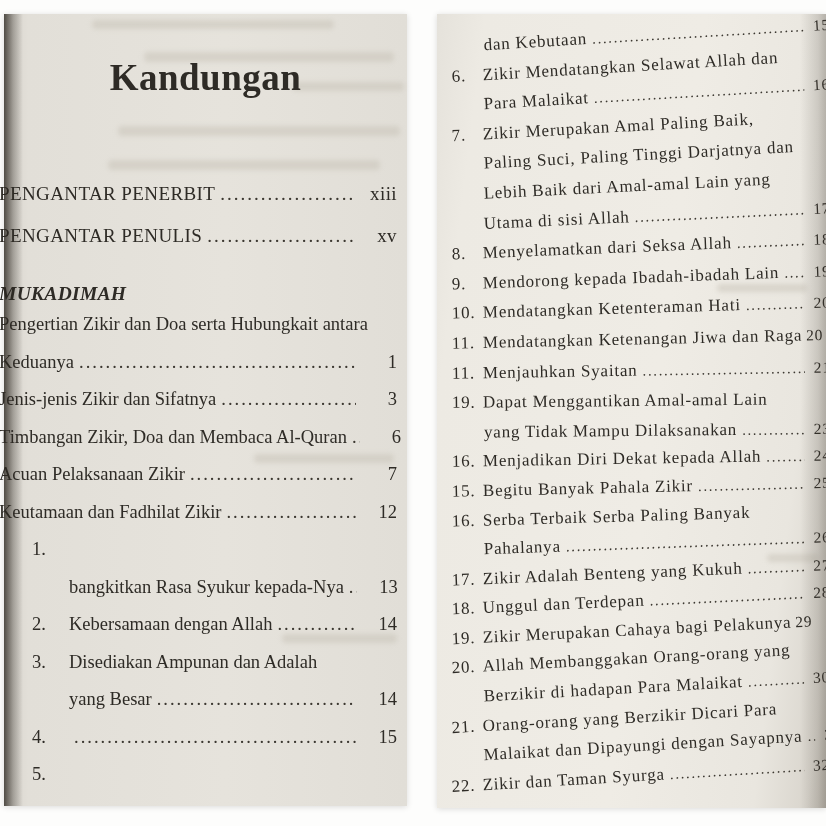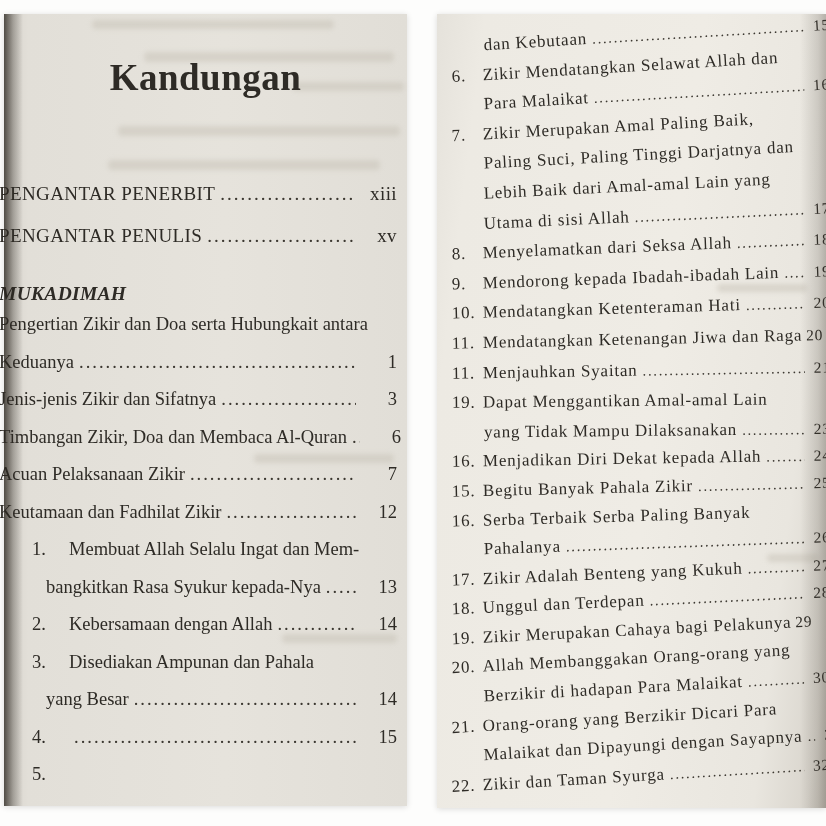--- a/index.html
+++ b/index.html
@@ -40,21 +40,21 @@
     content:"..........................................................................................";
     letter-spacing:2px;color:#3c3831;
   }
   .pg{flex:0 0 auto}
   
   #page-left .row{height:37.5px;font-size:18.5px;padding-right:10px}
   #page-left .front{height:42px;font-size:19px;letter-spacing:.4px}
   #page-left .lv0,#page-left .front{margin-left:-5px}
   #page-left .lv1{padding-left:28px}
   #page-left .lv1 .num{width:37px}
-  #page-left .cont{padding-left:42px}
+  #page-left .cont{padding-left:65px}
   #page-left .pg{min-width:36px;text-align:right}
   
   #page-right .row{height:29.6px;font-size:17px;letter-spacing:.8px;margin-right:-5px;transform-origin:0 50%}
   #page-right .lv1{padding-left:15px}
   #page-right .lv1 .num{width:31px}
   #page-right .lv0,#page-right .cont{padding-left:47px}
   #page-right .pg{min-width:18px;text-align:right;font-size:15.5px;padding-left:3px}
   #page-right .leader::after{font-size:15px;letter-spacing:1.6px}
 </style>
 </head>
@@ -107,36 +107,35 @@
         <span class="leader"></span>
         <span class="pg">7</span>
       </div>
       <div class="row lv0">
         <span class="txt">Keutamaan dan Fadhilat Zikir</span>
         <span class="leader"></span>
         <span class="pg">12</span>
       </div>
       <div class="row lv1">
         <span class="num">1.</span>
-        <span class="txt">Membuat Allah Selalu Ingat dan Mem-</span>
       </div>
       <div class="row cont">
         <span class="txt">bangkitkan Rasa Syukur kepada-Nya</span>
         <span class="leader"></span>
         <span class="pg">13</span>
       </div>
       <div class="row lv1">
         <span class="num">2.</span>
         <span class="txt">Kebersamaan dengan Allah</span>
         <span class="leader"></span>
         <span class="pg">14</span>
       </div>
       <div class="row lv1">
         <span class="num">3.</span>
-        <span class="txt">Disediakan Ampunan dan Pahala</span>
+        <span class="txt">Disediakan Ampunan dan Adalah</span>
       </div>
       <div class="row cont">
         <span class="txt">yang Besar</span>
         <span class="leader"></span>
         <span class="pg">14</span>
       </div>
       <div class="row lv1">
         <span class="num">4.</span>
         <span class="leader"></span>
         <span class="pg">15</span>

